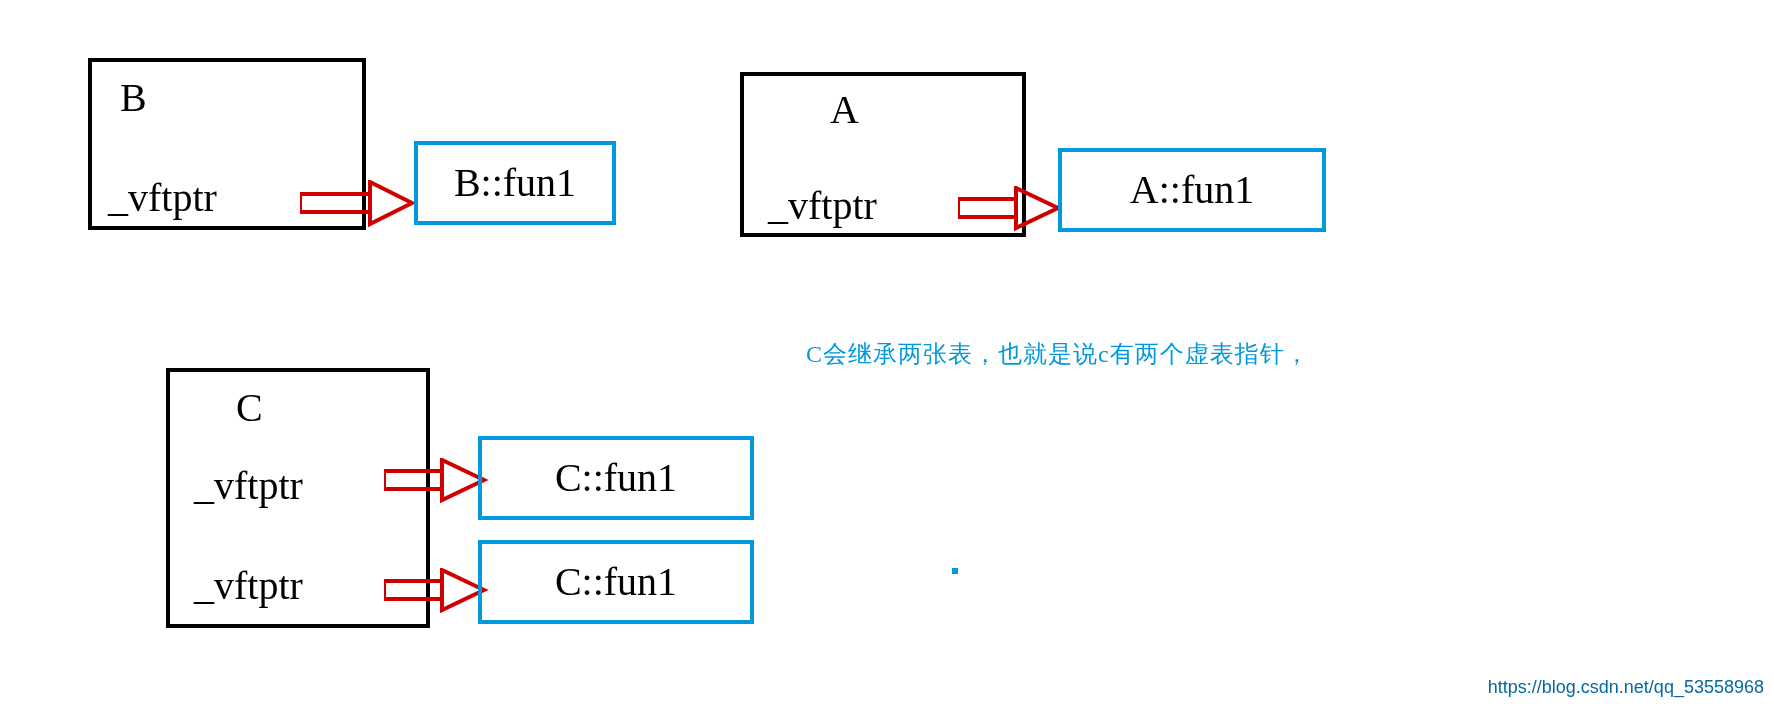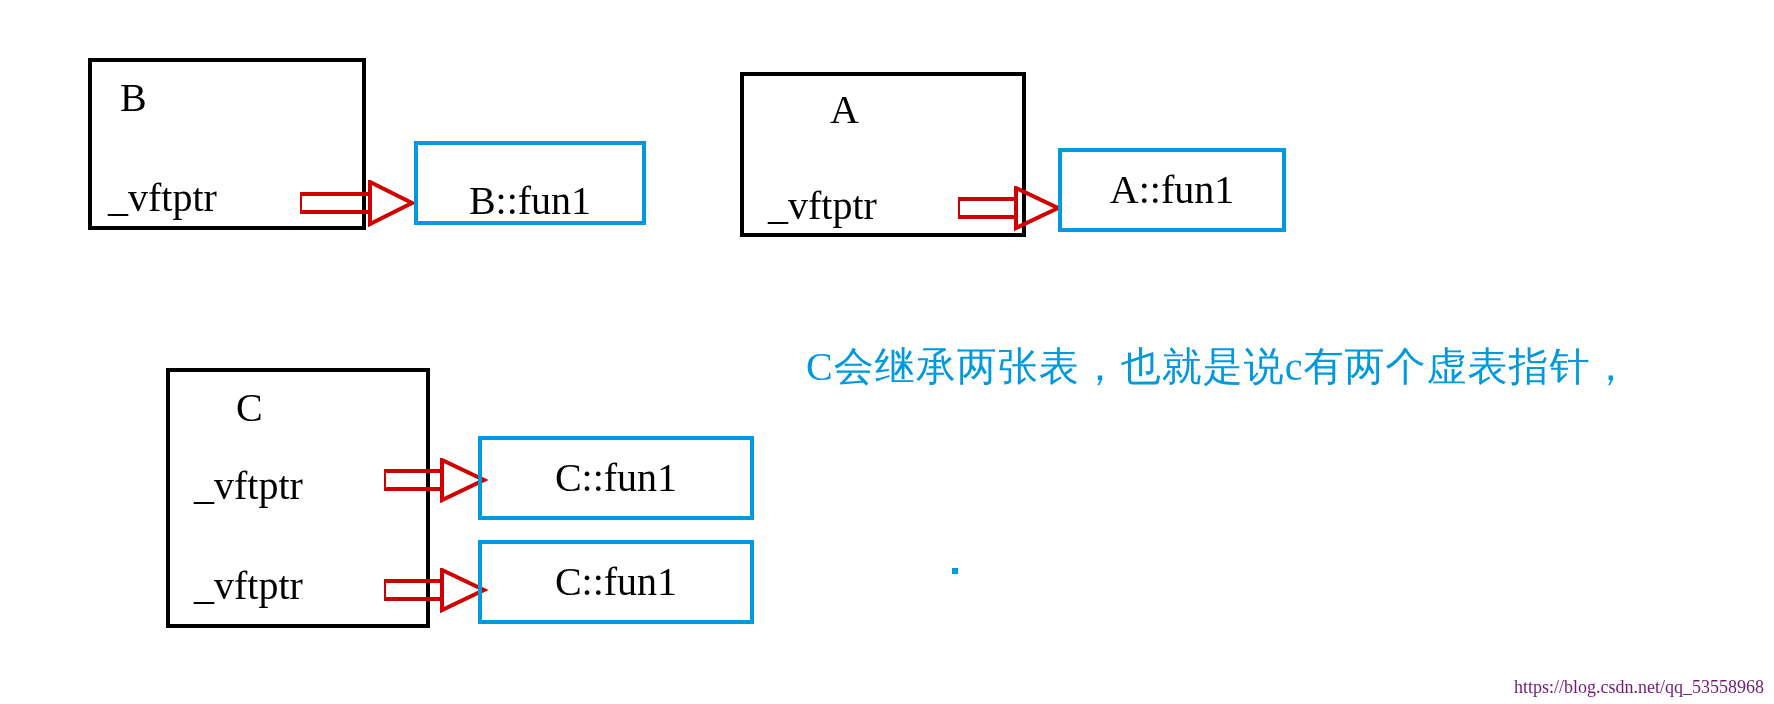--- a/index.html
+++ b/index.html
@@ -34,32 +34,32 @@
   }
   .lbl-center {
     font-size: 40px;
     color: #000;
     white-space: nowrap;
     line-height: 1;
   }
   .explain {
     position: absolute;
     color: #0099dd;
-    font-size: 40px;
+    font-size: 24px;
     line-height: 1.55;
     letter-spacing: 1px;
     white-space: nowrap;
   }
   .watermark {
     position: absolute;
     right: 10px;
     bottom: 6px;
-    color: #701a75;
+    color: #0369a1;
     font-size: 18px;
-    font-family: Liberation Serif, serif;
+    font-family: Liberation Sans, sans-serif;
   }
   .arrow {
     position: absolute;
   }
   .dot {
     position: absolute;
     width: 6px;
     height: 6px;
     background: #0099dd;
   }
@@ -69,34 +69,34 @@
 
 <div class="box-black" style="left:88px; top:58px; width:278px; height:172px;"></div>
 <div class="lbl" style="left:120px; top:78px;">B</div>
 <div class="lbl" style="left:108px; top:178px;">_vftptr</div>
 
 <svg class="arrow" style="left:300px; top:180px;" width="120" height="50" viewBox="0 0 120 50">
   <rect x="0" y="14" width="70" height="18" fill="none" stroke="#d00000" stroke-width="4"></rect>
   <polygon points="70,2 70,44 112,23" fill="none" stroke="#d00000" stroke-width="4"></polygon>
 </svg>
 
-<div class="box-blue" style="left:414px; top:141px; width:232px; height:84px;align-items:flex-end;">
+<div class="box-blue" style="left:414px; top:141px; width:202px; height:84px;">
   <span class="lbl-center">B::fun1</span>
 </div>
 
 <div class="box-black" style="left:740px; top:72px; width:286px; height:165px;"></div>
 <div class="lbl" style="left:830px; top:90px;">A</div>
 <div class="lbl" style="left:768px; top:186px;">_vftptr</div>
 
 <svg class="arrow" style="left:958px; top:186px;" width="110" height="48" viewBox="0 0 110 48">
   <rect x="0" y="13" width="58" height="18" fill="none" stroke="#d00000" stroke-width="4"></rect>
   <polygon points="58,2 58,42 100,22" fill="none" stroke="#d00000" stroke-width="4"></polygon>
 </svg>
 
-<div class="box-blue" style="left:1058px; top:148px; width:228px; height:84px;">
+<div class="box-blue" style="left:1058px; top:148px; width:268px; height:84px;">
   <span class="lbl-center">A::fun1</span>
 </div>
 
 <div class="box-black" style="left:166px; top:368px; width:264px; height:260px;"></div>
 <div class="lbl" style="left:236px; top:388px;">C</div>
 <div class="lbl" style="left:194px; top:466px;">_vftptr</div>
 <div class="lbl" style="left:194px; top:566px;">_vftptr</div>
 
 <svg class="arrow" style="left:384px; top:458px;" width="110" height="48" viewBox="0 0 110 48">
   <rect x="0" y="13" width="58" height="18" fill="none" stroke="#d00000" stroke-width="4"></rect>

